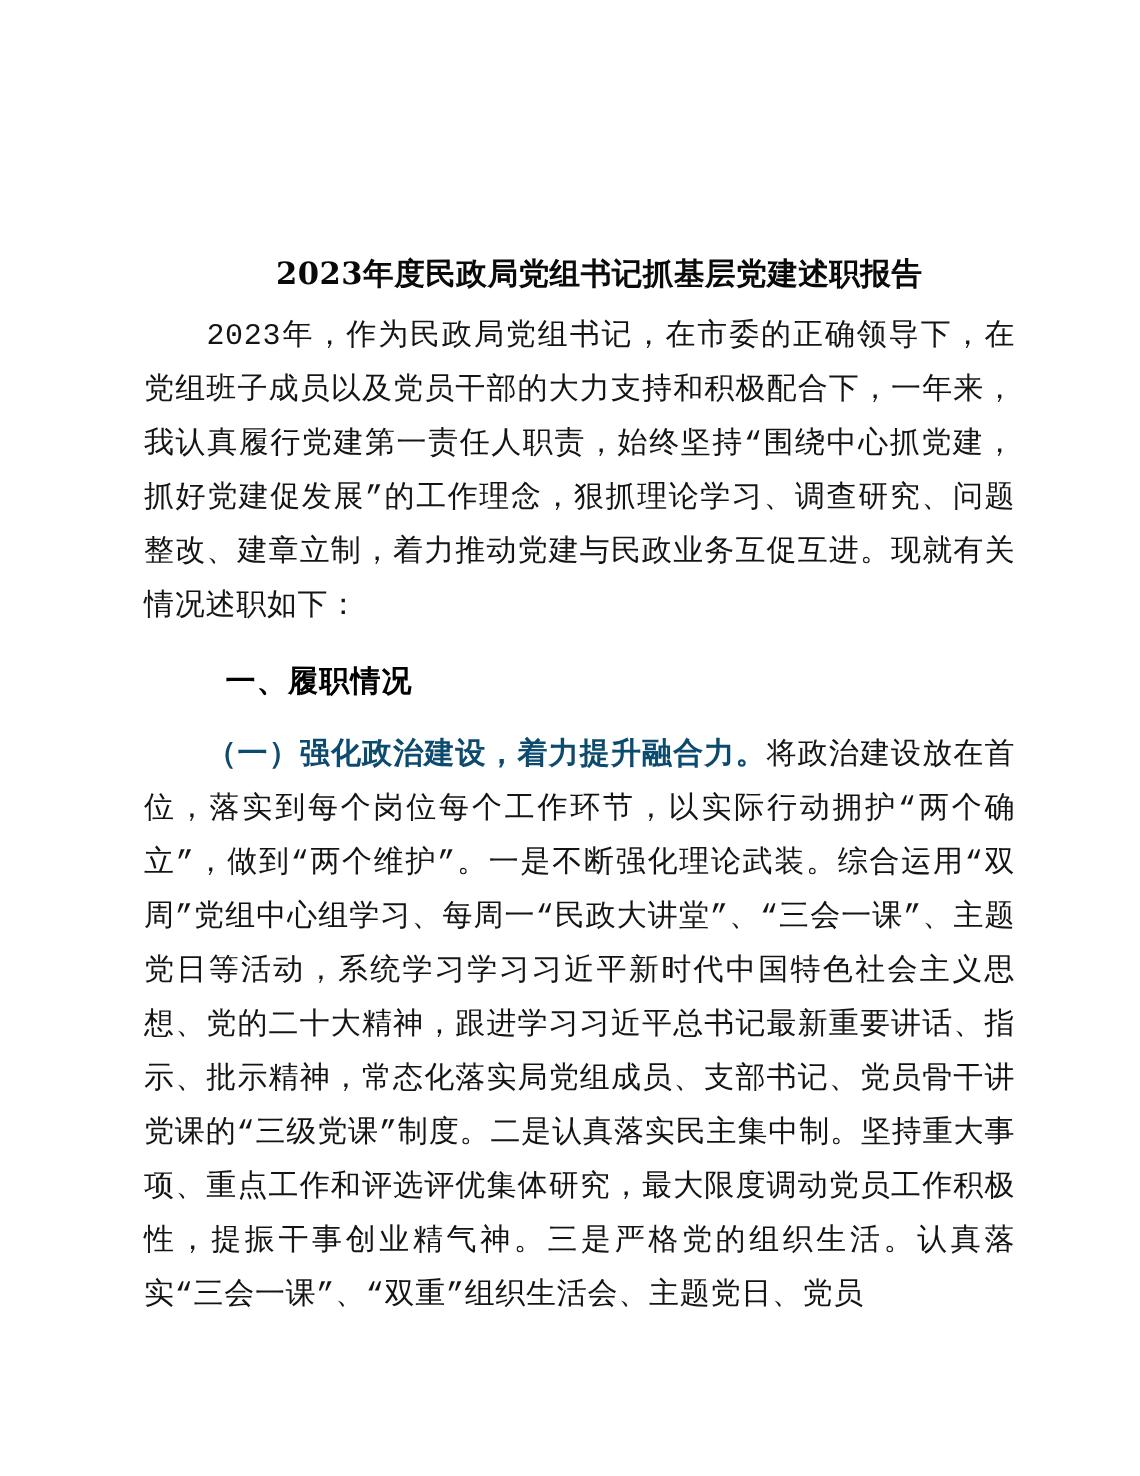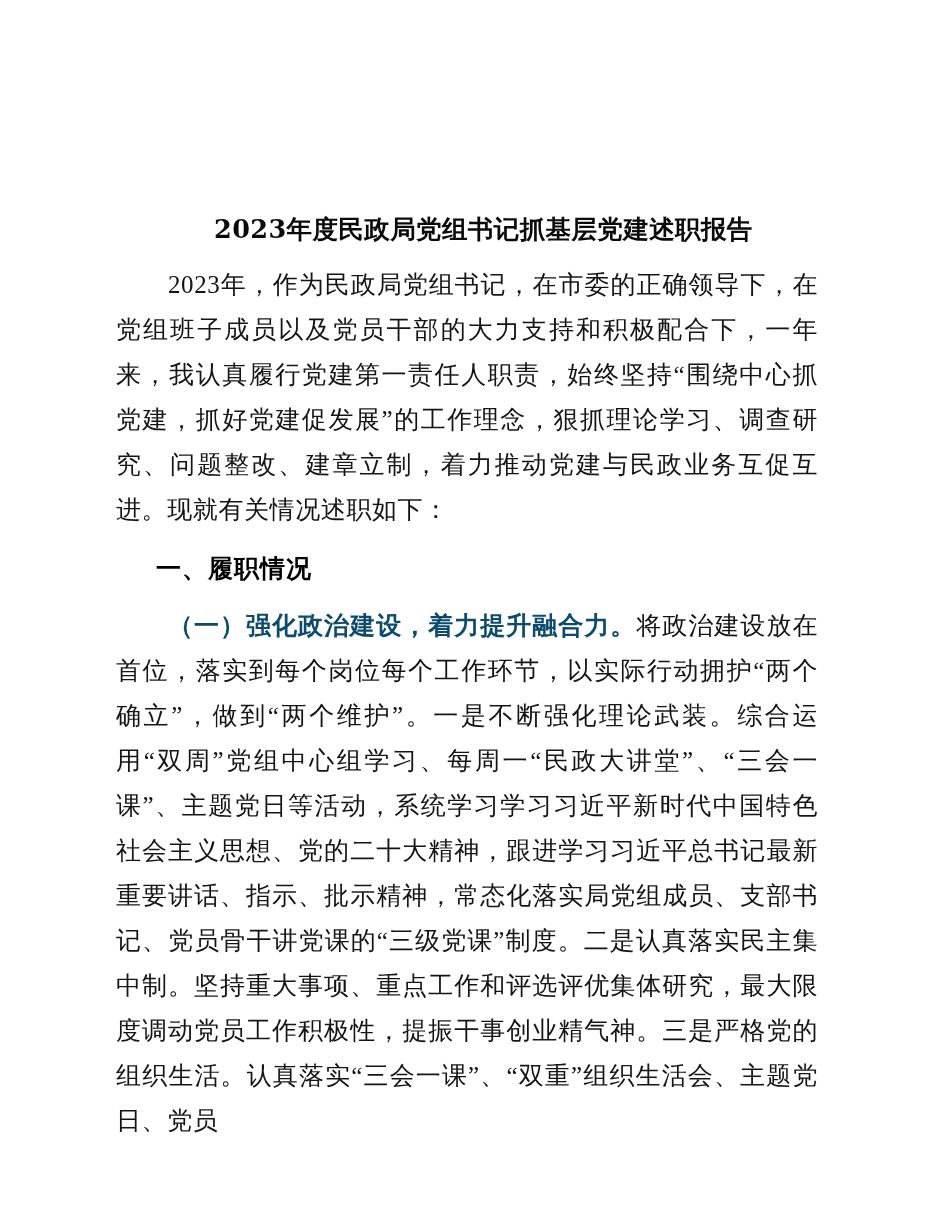--- a/index.html
+++ b/index.html
@@ -21,69 +21,69 @@
     position: absolute;
     left: 0;
     top: 0;
     width: 950px;
     height: 1230px;
     background: #ffffff;
   }
 
   .content {
     position: absolute;
-    left: 104px;
+    left: 120px;
     top: 208px;
     width: 726px;
   }
 
   
   .doc-title {
     font-family: "DejaVu Serif", "Liberation Serif", serif;
     font-weight: bold;
     font-size: 25.5px;
     line-height: 42px;
     letter-spacing: 0.4px;
     text-align: left;
     padding-left: 110px;
     margin: 0 0 8px 0;
     white-space: nowrap;
     color: #0a0a0a;
   }
 
   
   .para {
-    font-family: Liberation Serif, serif;
+    font-family: Liberation Mono, monospace;
     font-size: 25px;
     line-height: 45px;
     text-align: justify;
     text-align-last: left;
     text-justify: inter-ideograph;
-    margin: 12px;
+    margin: 0;
     color: #141414;
     letter-spacing: 0.6px;
     font-weight: 400;
   }
   .para.indent {
     text-indent: 52px;
   }
 
   
   .b {
     font-weight: bold;
     color: #0c4a6e;
   }
 
   
   .sec-heading {
     font-family: "Liberation Sans", "DejaVu Sans", sans-serif;
     font-weight: bold;
     font-size: 25px;
     line-height: 45px;
-    margin: 0;
+    margin: 16px;
     text-indent: 52px;
     letter-spacing: 1px;
     color: #000000;
   }
 
   
   .gap-sm { height: 2px; }
 </style>
 </head>
 <body>

